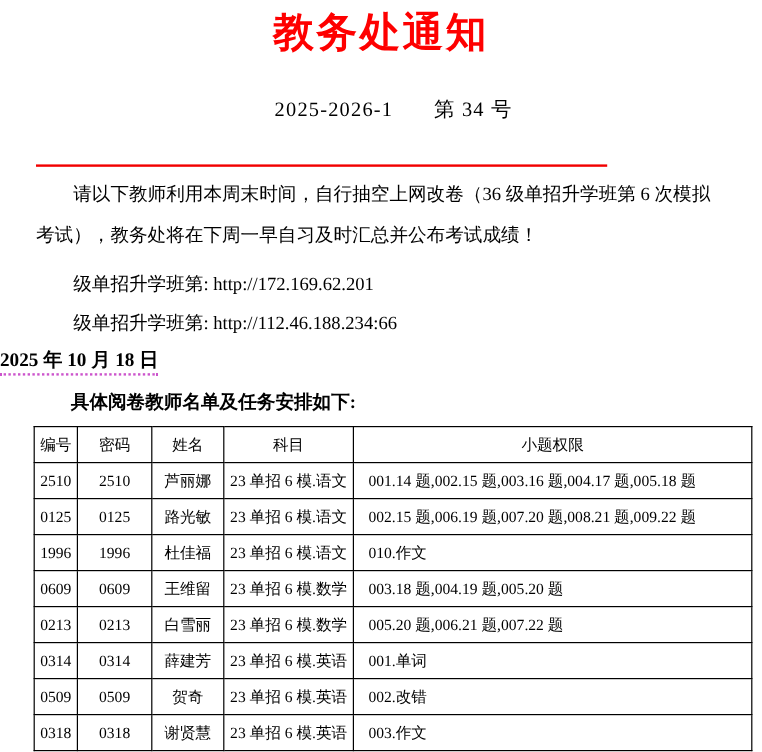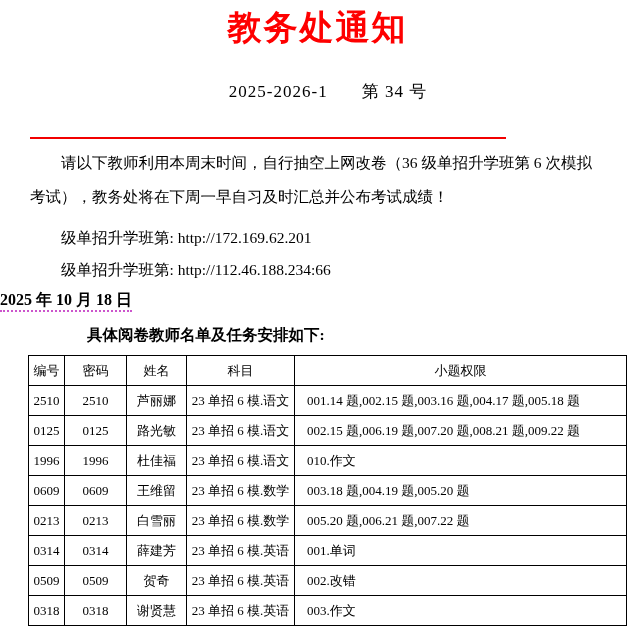--- a/index.html
+++ b/index.html
@@ -41,21 +41,21 @@
     font-size:15.5px;line-height:32px;
   }
   .addr.first{margin-top:8px;}
   .date-line{margin:4px 78px 0 0;text-align:left;}
   .date-text{
     font-size:16px;font-weight:bold;
     border-bottom:2px dotted var(--date-underline);
     padding-bottom:2px;
   }
   .caption{
-    margin:14px 0 0 87px;font-size:15.5px;font-weight:bold;
+    margin:14px 0 0 59px;font-size:15.5px;font-weight:bold;
   }
   table.roster{
     margin:9px 0 0 28px;width:598px;
     border-collapse:collapse;table-layout:fixed;
     font-size:13px;
   }
   table.roster th,table.roster td{
     border:1px solid var(--table-border);
     height:30px;padding:0 2px;
     text-align:center;font-weight:normal;

